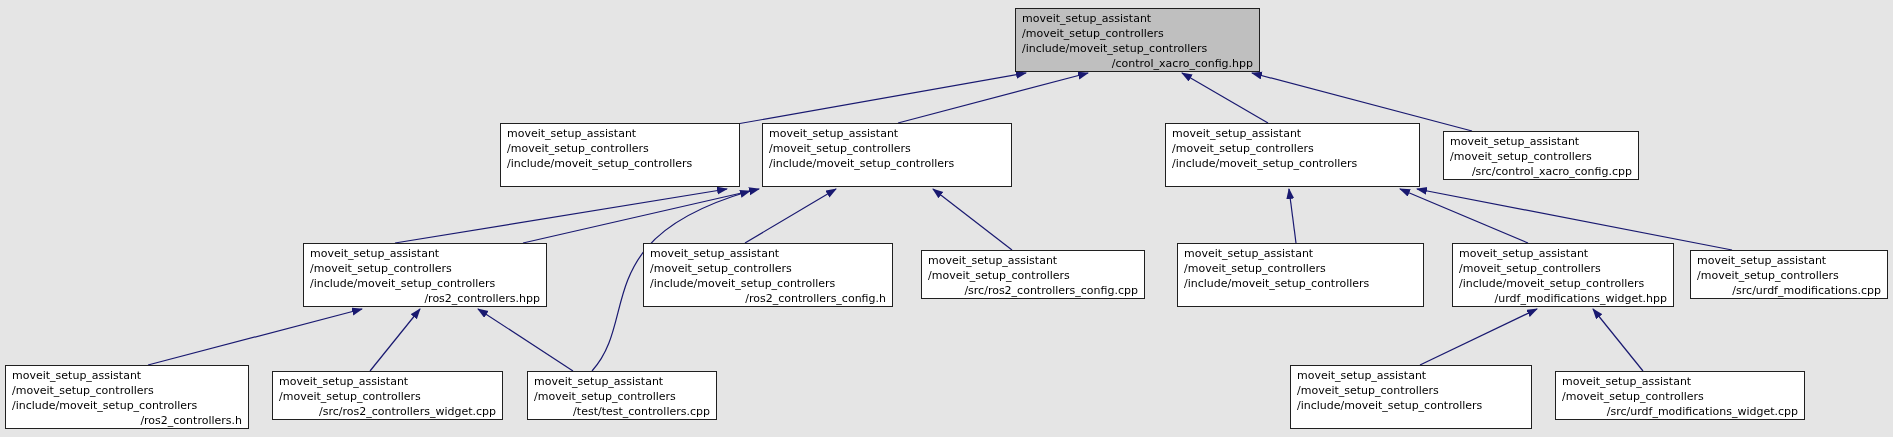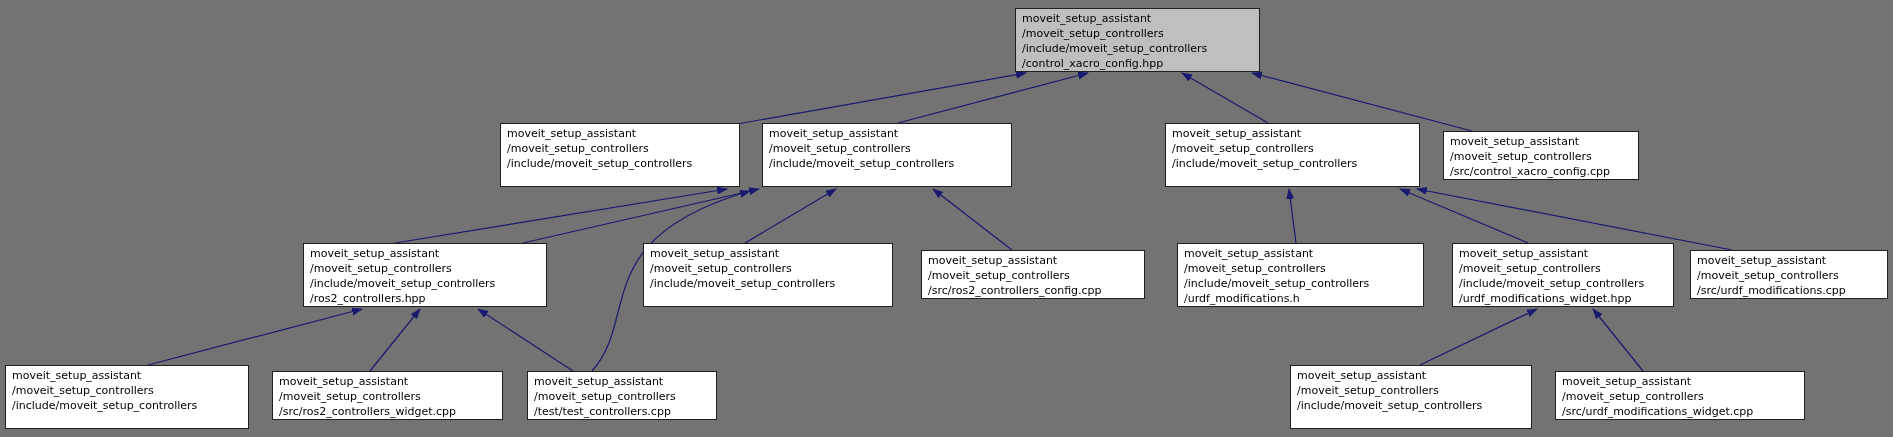--- a/index.html
+++ b/index.html
@@ -1,38 +1,38 @@
 <!DOCTYPE html>
 <html><head>
 <meta charset="utf-8">
 <style>
   html,body{margin:0;padding:0;background:#ffffff;}
   #canvas{
     position:relative;
     width:1893px;height:437px;
-    background:#737373;
+    background:#e5e5e5;
     font-family:"DejaVu Sans","Liberation Sans",sans-serif;
     overflow:hidden;
   }
   svg.edges{position:absolute;left:0;top:0;}
   .node{
     position:absolute;
     box-sizing:border-box;
     background:#ffffff;
     border:1.5px solid #202020;
     padding:2px 6px;
     font-size:11px;
     line-height:15px;
     color:#000000;
     white-space:nowrap;
     text-align:left;
   }
   .node.root{background:#bfbfbf;}
   .node .ln{text-align:left;}
-  .node .ln.last{text-align:left;}
+  .node .ln.last{text-align:right;}
 </style>
 </head>
 <body>
 
 <div id="canvas">
 
   <svg class="edges" width="1893" height="437" viewBox="0 0 1893 437">
     <defs>
       <marker id="arrow" markerUnits="userSpaceOnUse" markerWidth="12" markerHeight="9" refX="10" refY="4" orient="auto">
         <path d="M0,0 L11,4 L0,8 z" fill="#191970"></path>
@@ -94,52 +94,53 @@
     <div class="ln">moveit_setup_assistant</div>
     <div class="ln">/moveit_setup_controllers</div>
     <div class="ln">/include/moveit_setup_controllers</div>
     <div class="ln last">/ros2_controllers.hpp</div>
   </div>
 
   <div class="node" style="left:643px;top:243px;width:250px;height:64px">
     <div class="ln">moveit_setup_assistant</div>
     <div class="ln">/moveit_setup_controllers</div>
     <div class="ln">/include/moveit_setup_controllers</div>
+    <div class="ln last">/ros2_controllers_config.h</div>
   </div>
 
   <div class="node" style="left:921px;top:250px;width:224px;height:49px">
     <div class="ln">moveit_setup_assistant</div>
     <div class="ln">/moveit_setup_controllers</div>
     <div class="ln last">/src/ros2_controllers_config.cpp</div>
   </div>
 
   <div class="node" style="left:1177px;top:243px;width:247px;height:64px">
     <div class="ln">moveit_setup_assistant</div>
     <div class="ln">/moveit_setup_controllers</div>
     <div class="ln">/include/moveit_setup_controllers</div>
-    <div class="ln last">/urdf_modifications.h</div>
   </div>
 
   <div class="node" style="left:1452px;top:243px;width:222px;height:64px">
     <div class="ln">moveit_setup_assistant</div>
     <div class="ln">/moveit_setup_controllers</div>
     <div class="ln">/include/moveit_setup_controllers</div>
     <div class="ln last">/urdf_modifications_widget.hpp</div>
   </div>
 
   <div class="node" style="left:1690px;top:250px;width:198px;height:49px">
     <div class="ln">moveit_setup_assistant</div>
     <div class="ln">/moveit_setup_controllers</div>
     <div class="ln last">/src/urdf_modifications.cpp</div>
   </div>
 
   <div class="node" style="left:5px;top:365px;width:244px;height:64px">
     <div class="ln">moveit_setup_assistant</div>
     <div class="ln">/moveit_setup_controllers</div>
     <div class="ln">/include/moveit_setup_controllers</div>
+    <div class="ln last">/ros2_controllers.h</div>
   </div>
 
   <div class="node" style="left:272px;top:371px;width:231px;height:49px">
     <div class="ln">moveit_setup_assistant</div>
     <div class="ln">/moveit_setup_controllers</div>
     <div class="ln last">/src/ros2_controllers_widget.cpp</div>
   </div>
 
   <div class="node" style="left:527px;top:371px;width:190px;height:49px">
     <div class="ln">moveit_setup_assistant</div>

